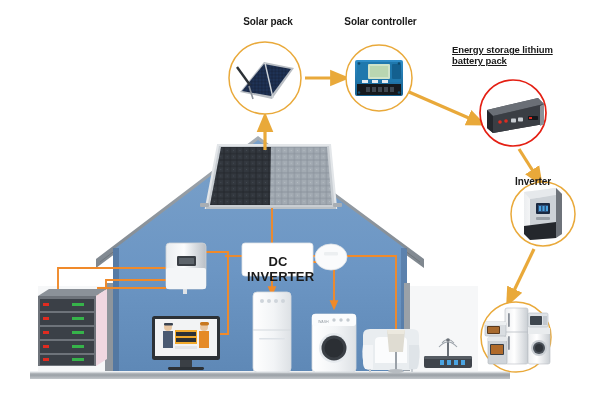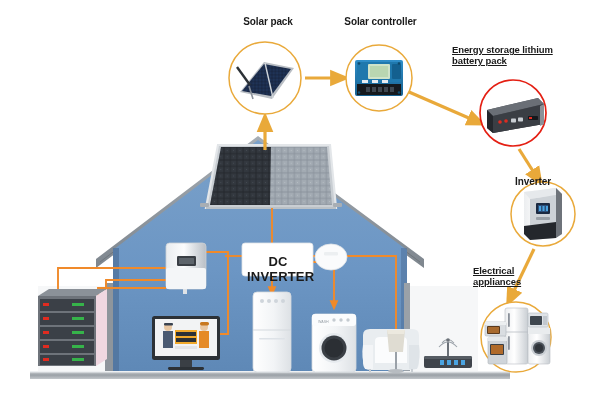--- a/index.html
+++ b/index.html
@@ -429,16 +429,14 @@
 
   <div class="cap-label cap-md" style="left:228px; top:16px; width:80px; text-align:center;">Solar pack</div>
 
   <div class="cap-label cap-md" style="left:333px; top:16px; width:95px; text-align:center;">Solar controller</div>
 
   <div class="cap-label cap-sm" style="left:452px; top:44px; width:120px; text-align:left;">Energy storage lithium
 battery pack</div>
 
   <div class="cap-label cap-md" style="left:471px; top:176px; width:56px; text-align:right;margin-left:24px;">Inverter</div>
 
-  <div class="cap-label cap-sm" style="left:473px; top:265px; width:90px; text-align:left;">Electrical
-appliances</div>
 
 </div>
 
 </body></html>

